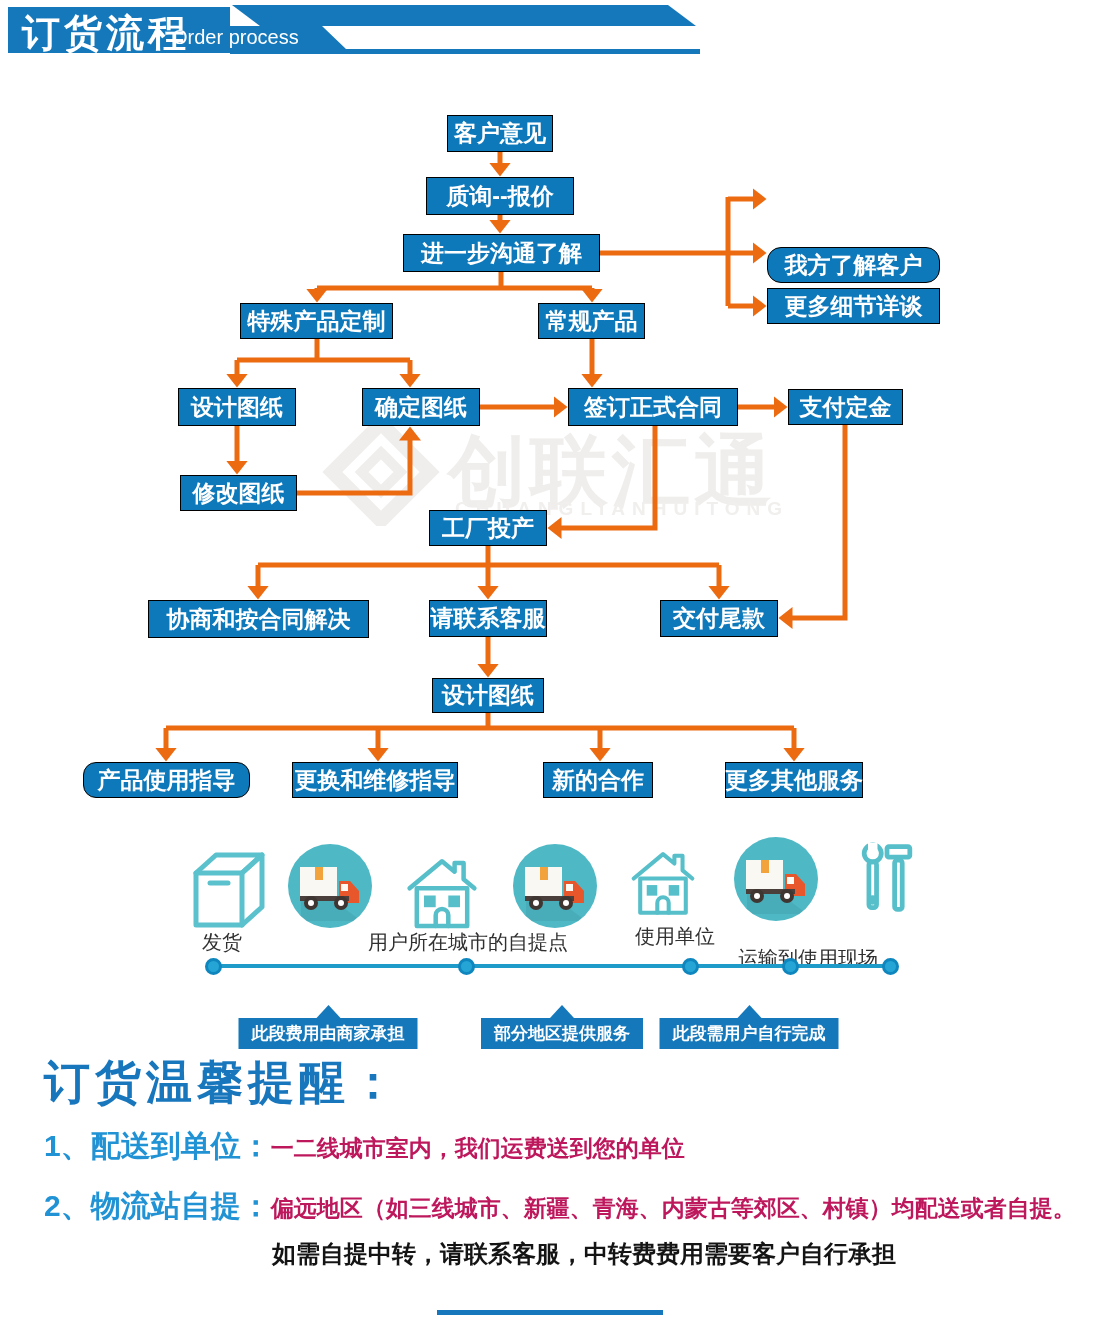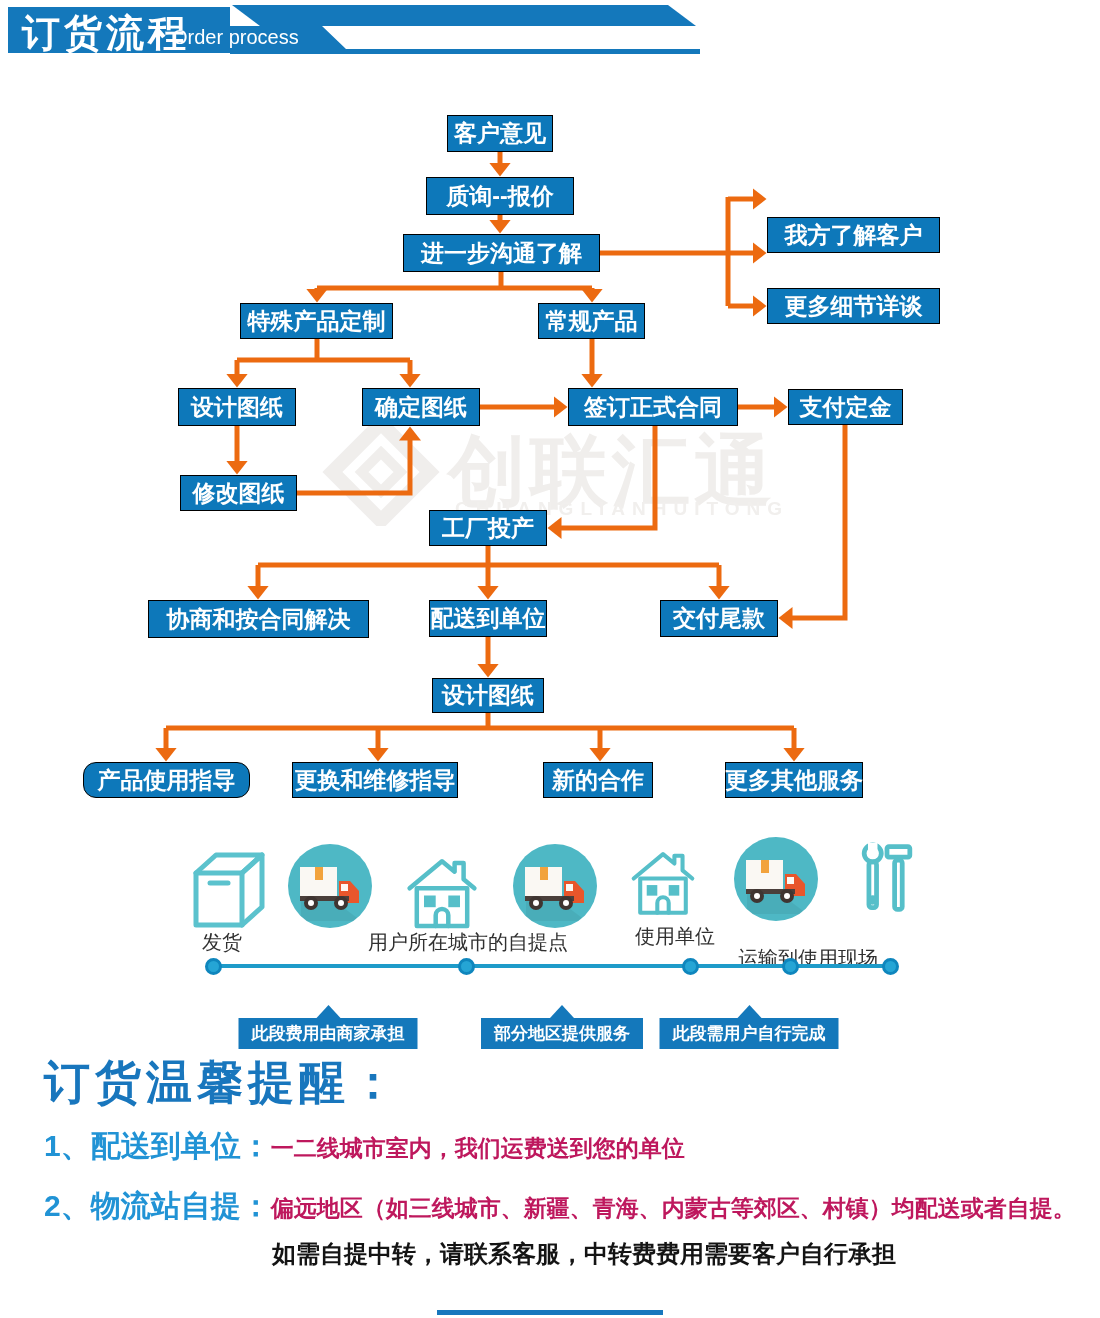--- a/index.html
+++ b/index.html
@@ -96,32 +96,32 @@
       <path d="M166,728 V748" marker-end="url(#ah)"></path>
       <path d="M378,728 V748" marker-end="url(#ah)"></path>
       <path d="M600,728 V748" marker-end="url(#ah)"></path>
       <path d="M794,728 V748" marker-end="url(#ah)"></path>
     </g>
   </svg>
 
   <div class="node" style="left:447px;top:115px;width:106px;height:37px;">客户意见</div>
   <div class="node" style="left:426px;top:177px;width:148px;height:38px;">质询--报价</div>
   <div class="node" style="left:403px;top:234px;width:197px;height:38px;">进一步沟通了解</div>
-  <div class="node" style="left:767px;top:217px;width:173px;height:36px;">我方了解客户</div>
+  <div class="node" style="left:767px;top:247px;width:173px;height:36px;border-radius:14px;">我方了解客户</div>
   <div class="node" style="left:767px;top:288px;width:173px;height:36px;">更多细节详谈</div>
   <div class="node" style="left:240px;top:303px;width:153px;height:36px;">特殊产品定制</div>
   <div class="node" style="left:538px;top:303px;width:107px;height:36px;">常规产品</div>
   <div class="node" style="left:178px;top:388px;width:118px;height:38px;">设计图纸</div>
   <div class="node" style="left:362px;top:388px;width:118px;height:38px;">确定图纸</div>
   <div class="node" style="left:568px;top:388px;width:170px;height:38px;">签订正式合同</div>
   <div class="node" style="left:788px;top:389px;width:115px;height:36px;">支付定金</div>
   <div class="node" style="left:180px;top:475px;width:117px;height:36px;">修改图纸</div>
   <div class="node" style="left:429px;top:510px;width:118px;height:36px;">工厂投产</div>
   <div class="node" style="left:148px;top:600px;width:221px;height:38px;">协商和按合同解决</div>
-  <div class="node" style="left:429px;top:600px;width:118px;height:37px;">配送到单位</div>
+  <div class="node" style="left:429px;top:600px;width:118px;height:37px;">请联系客服</div>
   <div class="node" style="left:660px;top:600px;width:118px;height:37px;">交付尾款</div>
   <div class="node" style="left:432px;top:678px;width:112px;height:35px;">设计图纸</div>
   <div class="node" style="left:83px;top:762px;width:167px;height:36px;border-radius:13px;">产品使用指导</div>
   <div class="node" style="left:292px;top:762px;width:166px;height:36px;">更换和维修指导</div>
   <div class="node" style="left:543px;top:762px;width:110px;height:36px;">新的合作</div>
   <div class="node" style="left:725px;top:762px;width:138px;height:36px;">更多其他服务</div>
 
   <svg width="0" height="0" style="position:absolute" aria-hidden="true">
     <defs>
       <clipPath id="circ">

